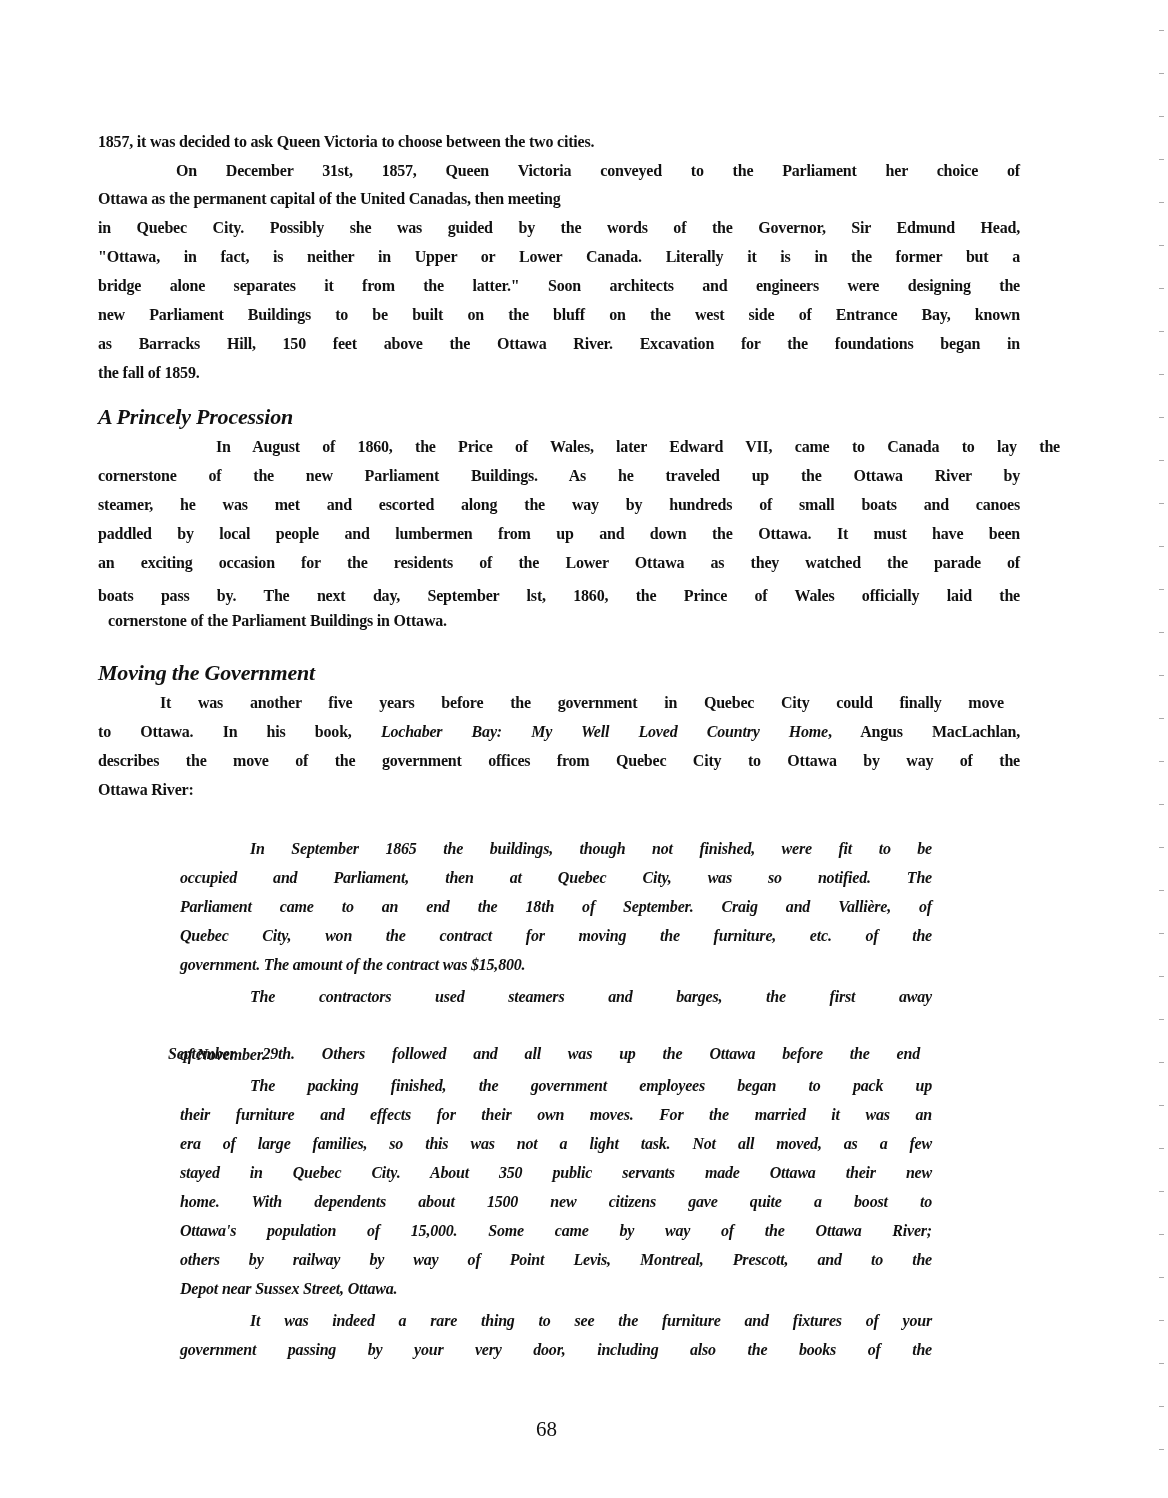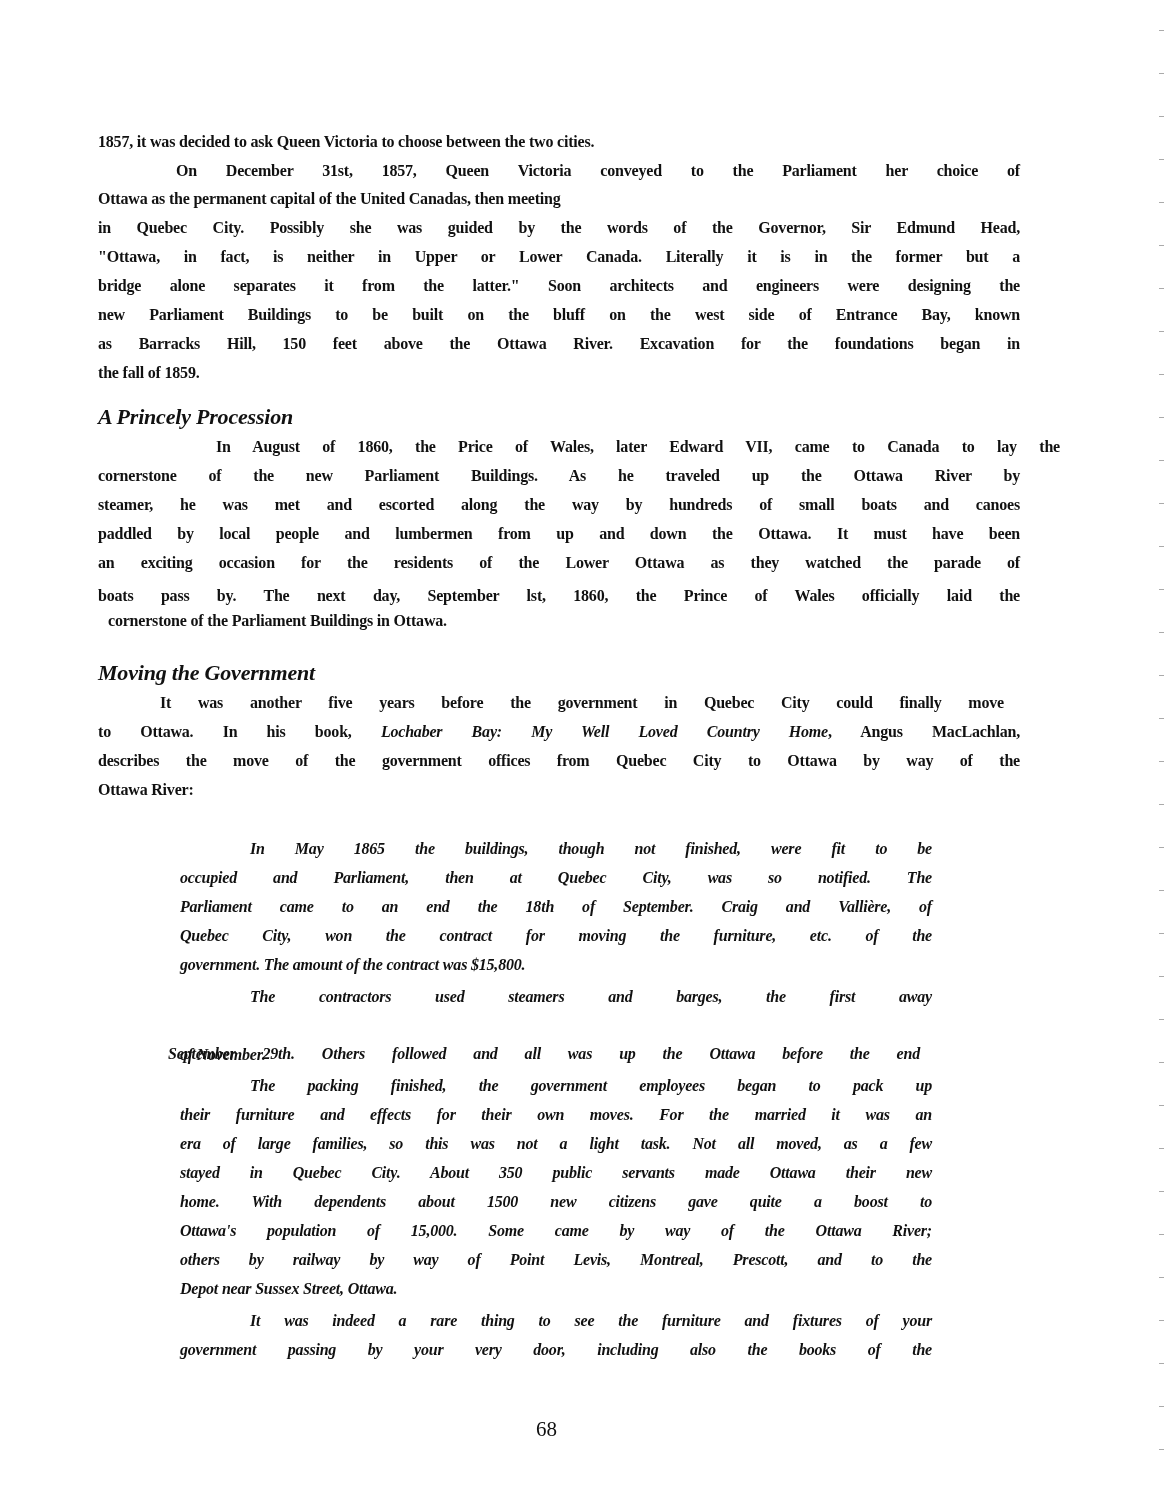--- a/index.html
+++ b/index.html
@@ -41,21 +41,21 @@
         <div class="line" style="top: 606px; left: 108px;">cornerstone of the Parliament Buildings in Ottawa.</div>
       </div>
       <div class="line heading" style="top: 658px; left: 98px;">Moving the Government</div>
       <div class="p">
         <div class="line just" style="top: 688px; left: 160px; width: 844px;">It was another five years before the government in Quebec City could finally move</div>
         <div class="line just" style="top: 717px; left: 98px; width: 922px;"><span>to Ottawa. In his book, </span><i>Lochaber Bay: My Well Loved Country Home</i><span>, Angus MacLachlan,</span></div>
         <div class="line just" style="top: 746px; left: 98px; width: 922px;">describes the move of the government offices from Quebec City to Ottawa by way of the</div>
         <div class="line" style="top: 775px; left: 98px;">Ottawa River:</div>
       </div>
       <div class="q">
-        <div class="line just" style="top: 834px; left: 250px; width: 682px;">In May 1865 the buildings, though not finished, were fit to be</div>
+        <div class="line just" style="top: 834px; left: 250px; width: 682px;">In September 1865 the buildings, though not finished, were fit to be</div>
         <div class="line just" style="top: 863px; left: 180px; width: 752px;">occupied and Parliament, then at Quebec City, was so notified.  The</div>
         <div class="line just" style="top: 892px; left: 180px; width: 752px;">Parliament came to an end the 18th of September. Craig and Vallière, of</div>
         <div class="line just" style="top: 921px; left: 180px; width: 752px;">Quebec City, won the contract for moving the furniture, etc. of the</div>
         <div class="line" style="top: 950px; left: 180px;">government.  The amount of the contract was $15,800.</div>
         <div class="line just" style="top: 982px; left: 250px; width: 682px;">The contractors used steamers and barges, the first away</div>
         <div class="line just" style="top: 1011px; left: 168px; width: 752px; margin-top: 28px;">September 29th. Others followed and all was up the Ottawa before the end</div>
         <div class="line" style="top: 1040px; left: 180px;">of November.</div>
         <div class="line just" style="top: 1071px; left: 250px; width: 682px;">The packing finished, the government employees began to pack up</div>
         <div class="line just" style="top: 1100px; left: 180px; width: 752px;">their furniture and effects for their own moves.  For the married it was an</div>
         <div class="line just" style="top: 1129px; left: 180px; width: 752px;">era of large families, so this was not a light task.  Not all moved, as a few</div>

